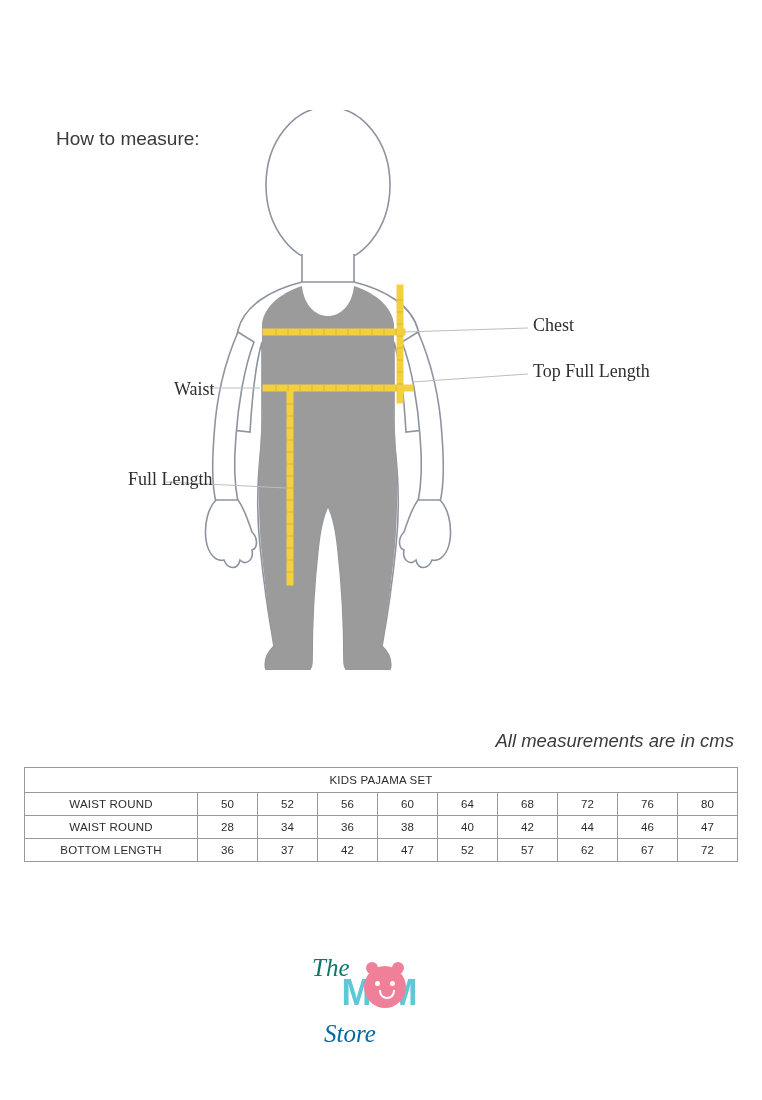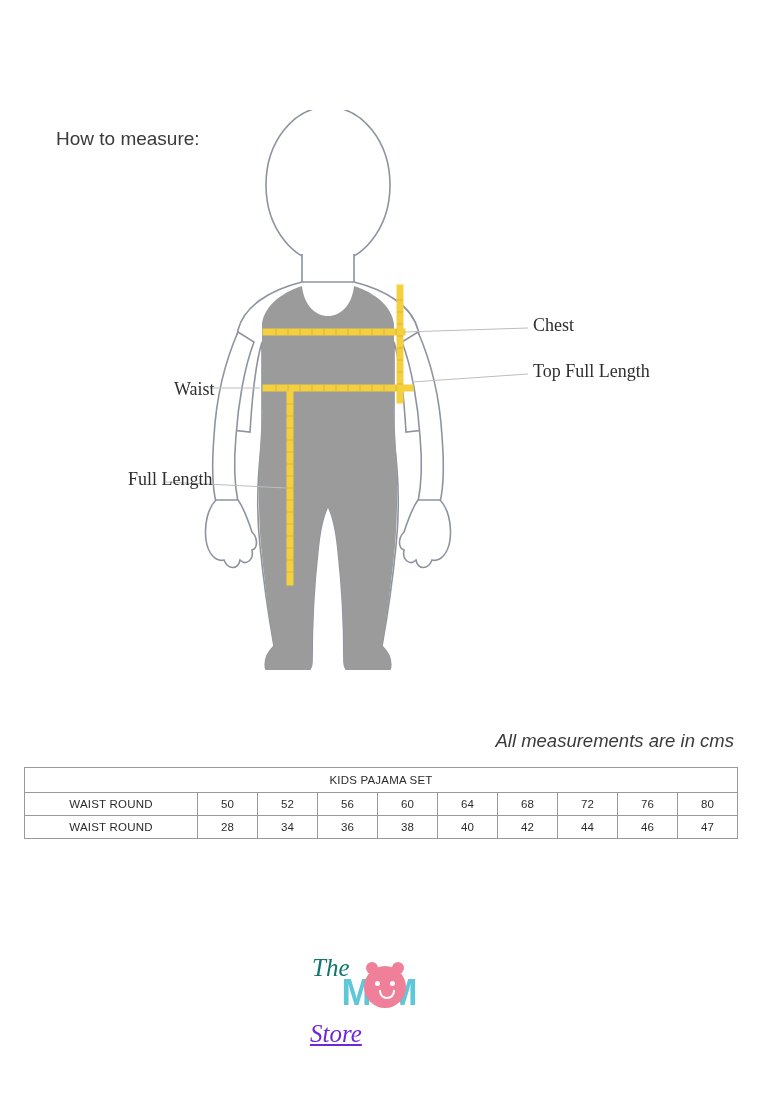--- a/index.html
+++ b/index.html
@@ -139,27 +139,26 @@
     top: 32px;
     width: 190px;
     text-align: center;
     font-size: 36px;
     font-weight: 700;
     letter-spacing: 3px;
     color: #5ec8d8;
   }
   .logo-store {
     position: absolute;
-    left: 24px;
+    left: 38px;
     top: 80px;
     font-family: "Liberation Serif", serif;
     font-style: italic;
     font-size: 25px;
-    color: #6d28d9;
-    text-decoration: underline;
+    color: #0369a1;
   }
   .logo-badge {
     position: absolute;
     left: 78px;
     top: 26px;
     width: 42px;
     height: 42px;
     border-radius: 50%;
     background: #f07f9a;
   }
@@ -366,20 +365,32 @@
           <td>34</td>
           <td>36</td>
           <td>38</td>
           <td>40</td>
           <td>42</td>
           <td>44</td>
           <td>46</td>
           <td>47</td>
         </tr>
 
+        <tr>
+          <td class="rowhead">BOTTOM LENGTH</td>
+          <td>36</td>
+          <td>37</td>
+          <td>42</td>
+          <td>47</td>
+          <td>52</td>
+          <td>57</td>
+          <td>62</td>
+          <td>67</td>
+          <td>72</td>
+        </tr>
       </tbody>
     </table>
   </div>
 
   <div class="logo">
     <div class="logo-inner">
       <div class="logo-the">The</div>
       <div class="logo-mom">M M</div>
       <div class="logo-badge">
         <span class="ear l"></span>

